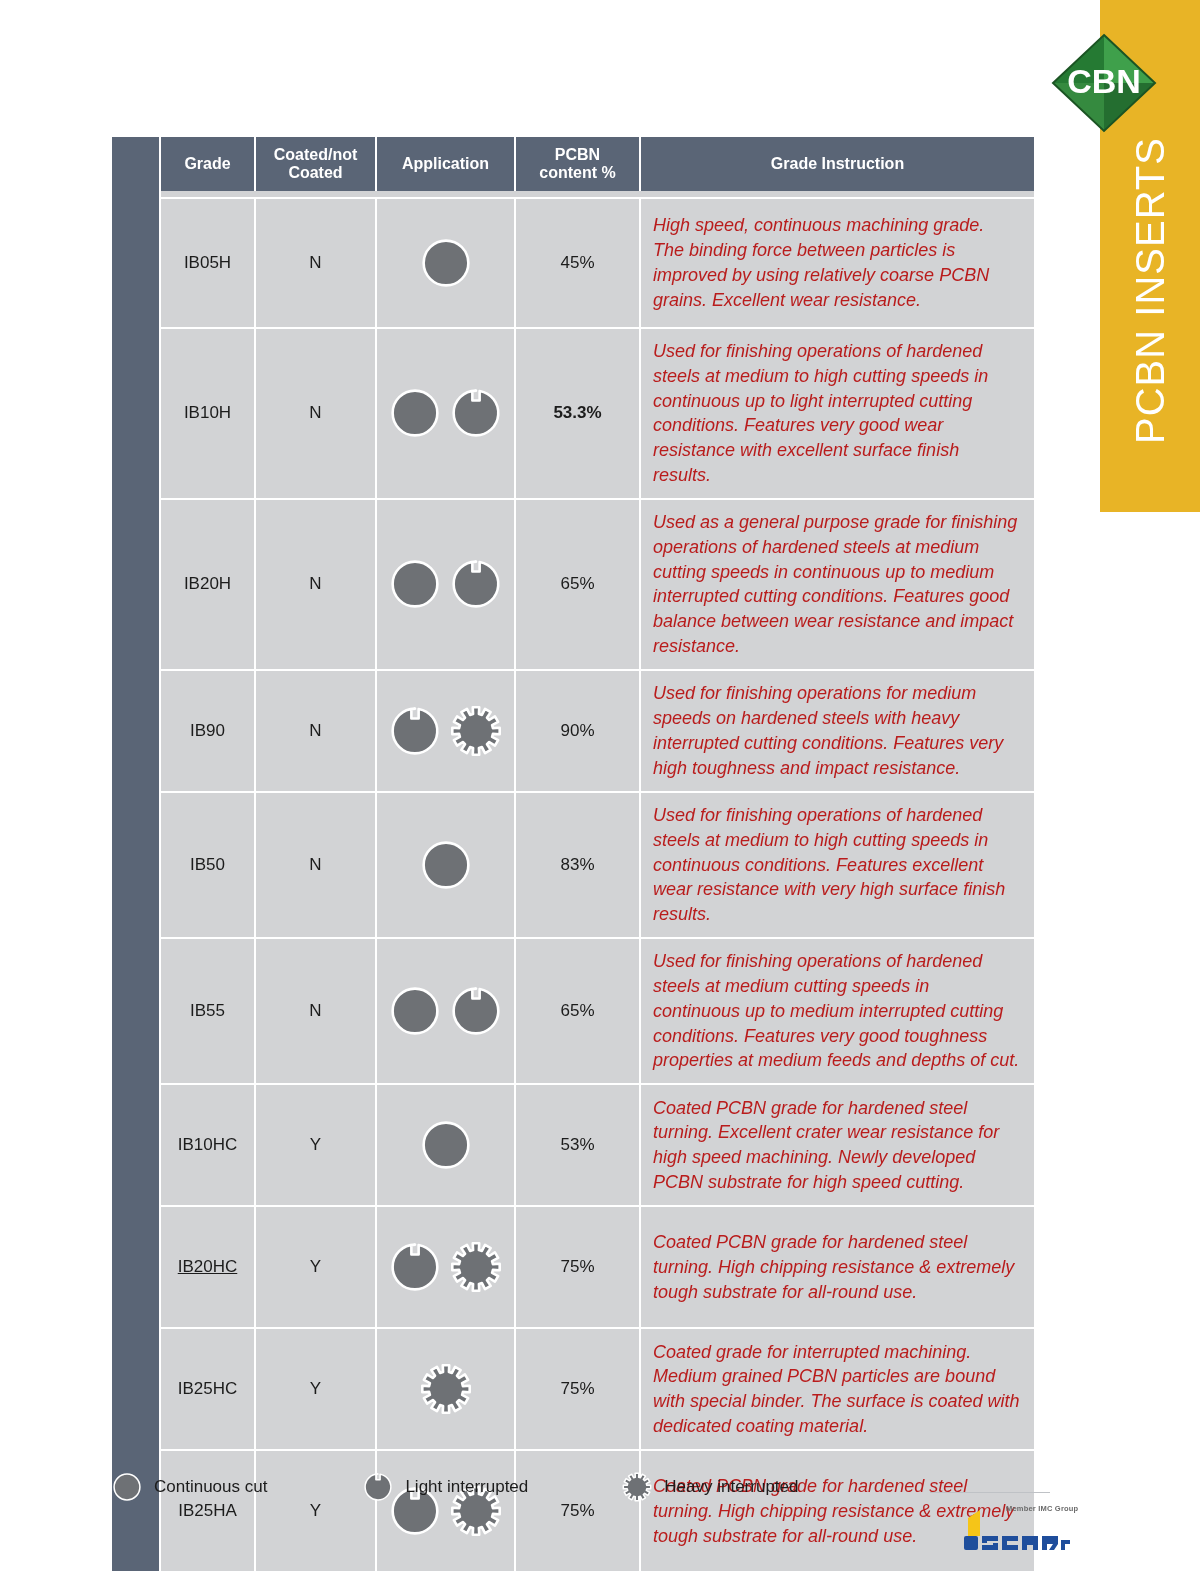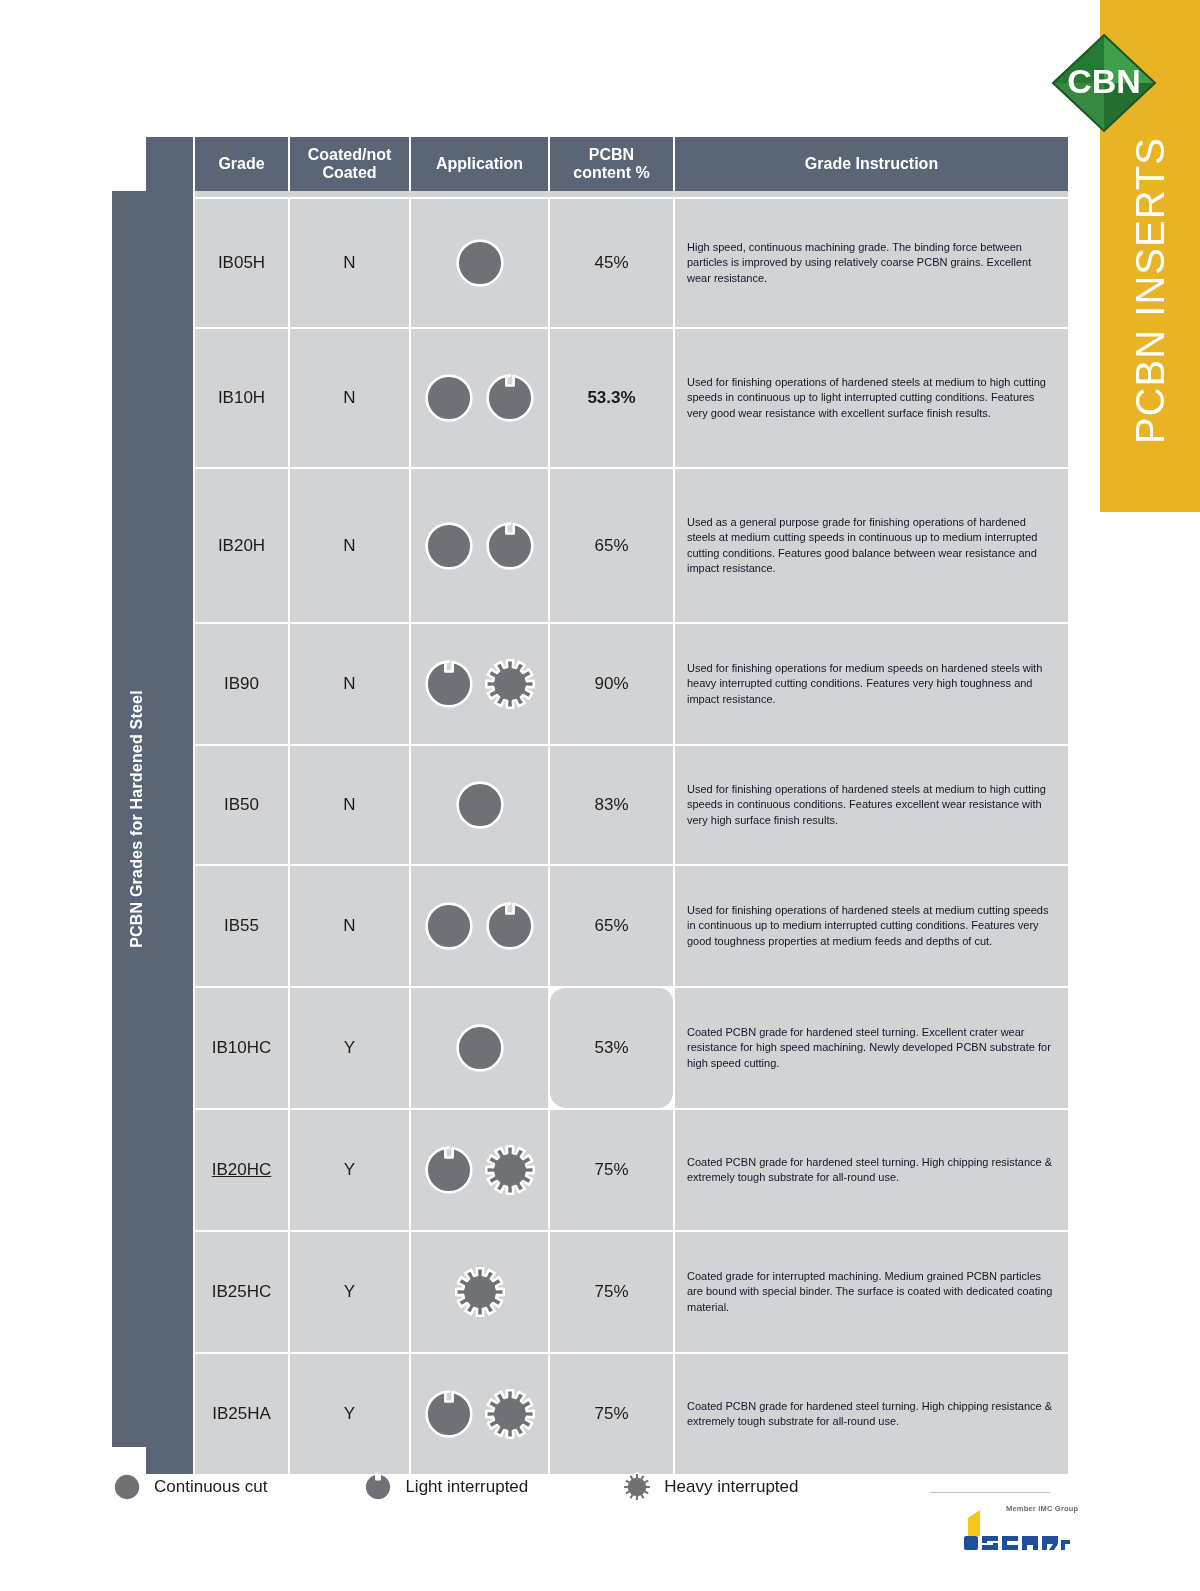--- a/index.html
+++ b/index.html
@@ -51,21 +51,20 @@
   .vband-inner span {
     transform: rotate(-90deg); white-space: nowrap;
     color: #FFFFFF; font-size: 16px; font-weight: bold; letter-spacing: 0.2px;
   }
 
   
   .tbl {
     position: absolute; left: 112px; top: 137px;
     width: 922px; border-collapse: separate; border-spacing: 0;
     table-layout: fixed;
-    margin-left: 34px;
   }
   .tbl col.c0 { width: 49px; }
   .tbl col.c1 { width: 95px; }
   .tbl col.c2 { width: 121px; }
   .tbl col.c3 { width: 139px; }
   .tbl col.c4 { width: 125px; }
   .tbl col.c5 { width: 393px; }
 
   .tbl th {
     background: #5A6576; color: #FFFFFF;
@@ -83,21 +82,21 @@
     border-top: 2px solid #FFFFFF;
     vertical-align: middle;
   }
   .tbl td:last-child { border-right: none; }
   .tbl td.spacer { background: #5A6576; border-right: 2px solid #FFFFFF; border-top: none; }
 
   td.grade { text-align: center; font-size: 17px; }
   td.coated { text-align: center; font-size: 17px; }
   td.pct { text-align: center; font-size: 17px; }
   td.appl { text-align: center; padding: 6px 4px; }
-  td.instr { font-size: 11px; line-height: 1.38; padding: 10px 14px 10px 12px; color:#0f172a; }
+  td.instr { font-size: 18px; line-height: 1.38; padding: 10px 14px 10px 12px; color:#b91c1c;font-style:italic; }
 
   .icons { display: flex; align-items: center; justify-content: center; gap: 9px; }
 
   
   .legend {
     position: absolute; left: 112px; top: 1472px;
     display: flex; align-items: center; font-size: 17px; color: #1C1C1C;
   }
   .legend-item { display: flex; align-items: center; }
   .legend-item .lg-label { margin-left: 12px; white-space: nowrap; }
@@ -284,21 +283,21 @@
           <td class="spacer" style="border-top: none;"></td>
           <td class="grade" style="height: 122px;">IB10HC</td>
           <td class="coated" style="height: 122px;">Y</td>
           <td class="appl" style="height: 122px;">
             <div class="icons">
               <svg viewBox="0 0 100 100" width="52" height="52" style="display: block;">
                 <circle cx="50" cy="50" r="43" fill="#6E7175" stroke="#FFFFFF" stroke-width="5"></circle>
               </svg>
             </div>
           </td>
-          <td class="pct" style="height: 122px; border-radius: 16px;">53%</td>
+          <td class="pct" style="height: 122px;">53%</td>
           <td class="instr" style="height: 122px;">Coated PCBN grade for hardened steel turning. Excellent crater wear resistance for high speed machining. Newly developed PCBN substrate for high speed cutting.</td>
         </tr>
         <tr>
           <td class="spacer" style="border-top: none;"></td>
           <td class="grade" style="height: 122px; text-decoration: underline;">IB20HC</td>
           <td class="coated" style="height: 122px;">Y</td>
           <td class="appl" style="height: 122px;">
             <div class="icons">
               <svg viewBox="0 0 100 100" width="52" height="52" style="display: block;">
                 <path d="M50 7 A43 43 0 1 0 50 93 A43 43 0 0 0 57 7.6 L57 26 L43 26 L43 7.6 A43 43 0 0 0 50 7 Z" fill="#6E7175" stroke="#FFFFFF" stroke-width="5" stroke-linejoin="round"></path>

